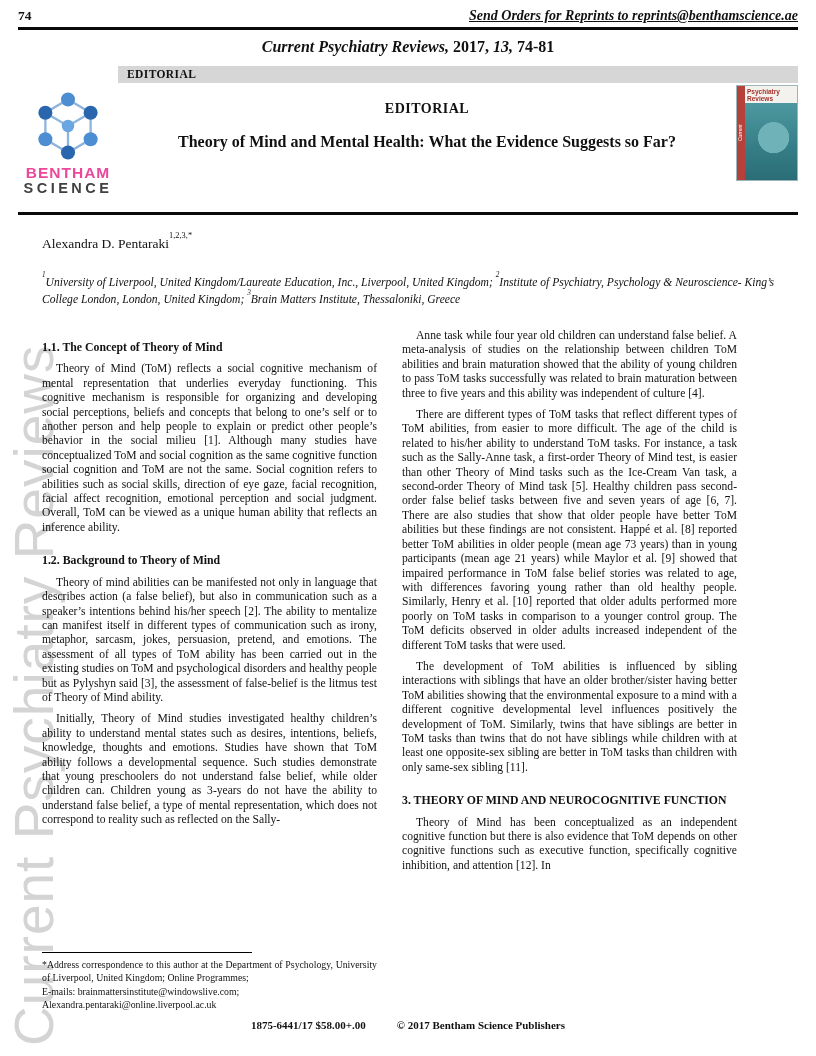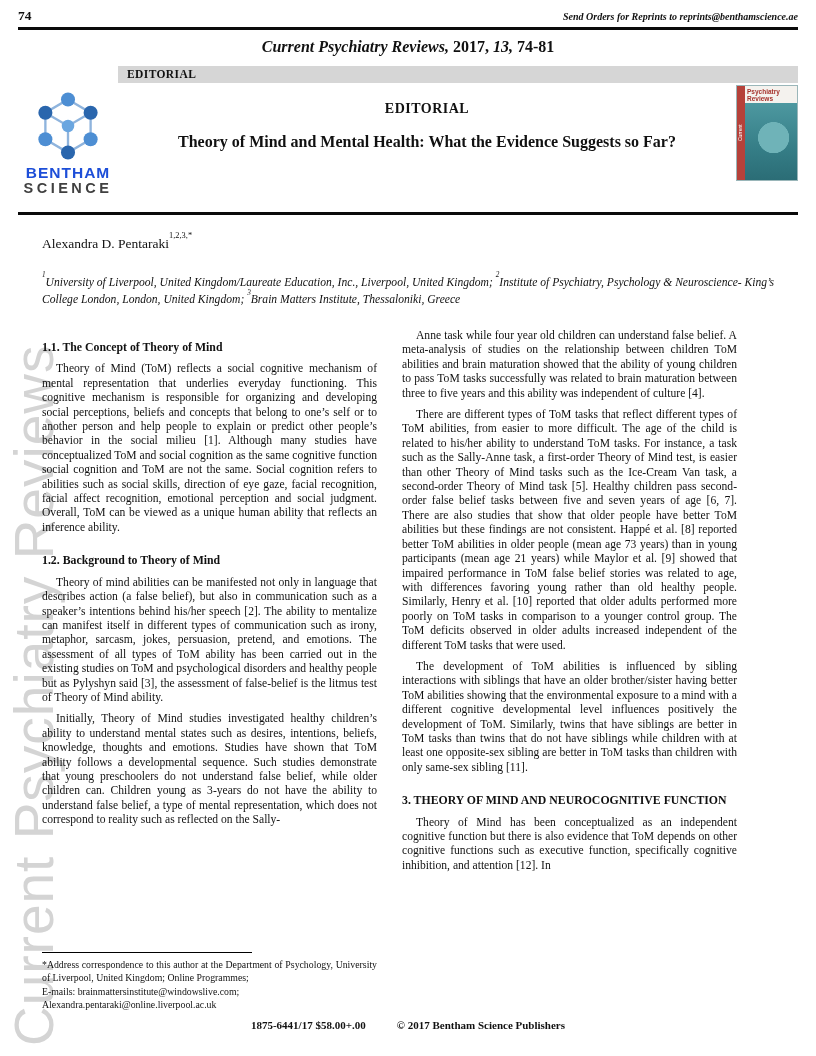--- a/index.html
+++ b/index.html
@@ -15,38 +15,38 @@
   .layer{position:relative;z-index:1;}
   
   .watermark{
     position:absolute;left:2px;top:1046px;
     transform:rotate(-90deg);transform-origin:0 0;
     font-family:"Liberation Sans", sans-serif;
     font-size:55px;font-weight:400;letter-spacing:1px;
     color:#d4d4d4;white-space:nowrap;z-index:0;
   }
   
-  .topbar{display:flex;justify-content:space-between;align-items:center;margin:8px 18px 0 18px;}
+  .topbar{display:flex;justify-content:space-between;align-items:flex-start;margin:8px 18px 0 18px;}
   .pagenum{font-weight:bold;font-size:13.5px;}
-  .reprint{font-weight:bold;font-style:italic;font-size:10px;}
+  .reprint{font-weight:bold;font-style:italic;font-size:14px;text-decoration:underline;}
   .rule-a{margin:3px 18px 0 18px;height:2.5px;background:#0a0a0a;}
   .rule-b{margin:8px 18px 0 18px;height:3.5px;background:#0a0a0a;}
   
   .citation{text-align:center;margin-top:8px;font-size:16px;font-weight:bold;}
   .citation .it{font-style:italic;}
   
   .masthead{margin:10px 18px 15px 18px;}
   .ed-bar{
     margin-left:100px;background:#d6d6d6;height:17px;line-height:17px;
     font-weight:bold;font-size:11.5px;padding-left:9px;letter-spacing:.4px;
   }
   .mast-row{display:flex;margin-top:2px;align-items:flex-start;}
   .logo-col{width:100px;text-align:center;flex:none;}
   .logo-col svg{display:block;margin:2px auto 0 auto;}
-  .logo-t1{font-family:"Liberation Sans", sans-serif;font-weight:bold;font-size:15.5px;color:#1d4ed8;letter-spacing:1px;line-height:1.05;}
+  .logo-t1{font-family:"Liberation Sans", sans-serif;font-weight:bold;font-size:15.5px;color:#ec4899;letter-spacing:1px;line-height:1.05;}
   .logo-t2{font-family:"Liberation Sans", sans-serif;font-weight:bold;font-size:14.5px;color:#404040;letter-spacing:3.5px;line-height:1.1;}
   .center-col{flex:1;padding:16px 20px 0 20px;text-align:center;}
   .ed-heading{font-weight:bold;font-size:14px;letter-spacing:.5px;}
   .paper-title{font-weight:bold;font-size:16px;margin:16px 0 0 0;}
   
   .cover{width:62px;height:96px;flex:none;display:flex;border:1px solid #9ab6b9;box-sizing:border-box;}
   .cover-spine{width:8px;background:#b5413a;color:#fff;font-size:5px;overflow:hidden;
     writing-mode:vertical-rl;transform:rotate(180deg);text-align:center;font-family:"Liberation Sans",sans-serif;}
   .cover-main{flex:1;display:flex;flex-direction:column;}
   .cover-head{background:#f4f2ee;padding:2px 2px 1px 2px;}

